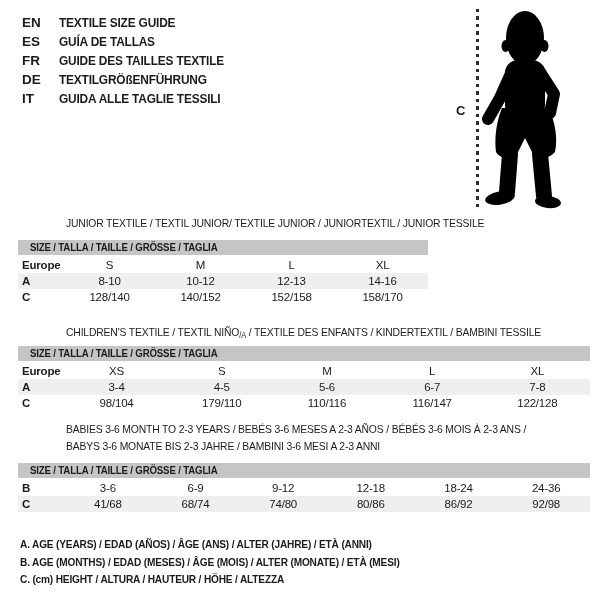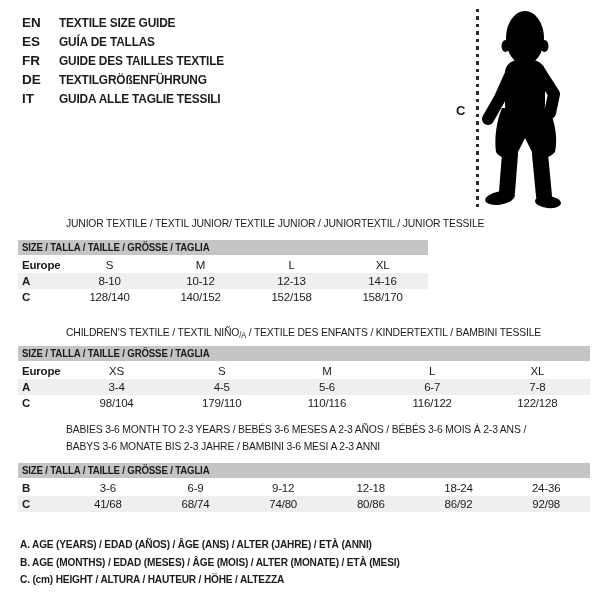--- a/index.html
+++ b/index.html
@@ -38,21 +38,21 @@
 
   
   .size-table-wrap { position:absolute; left:18px; }
   #table-1 { top:240px; width:410px; }
   #table-2 { top:346px; width:572px; }
   #table-3 { top:463px; width:572px; }
   .size-bar {
     height:15px; line-height:15px;
     background:#c5c5c5;
     font-weight:bold; font-size:11px;
-    padding-left:4px;
+    padding-left:12px;
     margin-bottom:2px;
   }
   .size-bar .condensed { transform-origin:0 50%; }
   table { width:100%; border-collapse:collapse; table-layout:fixed; }
   td { height:16px; font-size:11.5px; text-align:center; padding:0; letter-spacing:-0.2px; overflow:hidden; }
   td.lbl { text-align:left; padding-left:4px;font-weight:bold; }
   tr.alt { background:#efefef; }
   col.c-lbl { width:46px; }
 
   
@@ -180,21 +180,21 @@
         <td>4-5</td>
         <td>5-6</td>
         <td>6-7</td>
         <td>7-8</td>
       </tr>
       <tr>
         <td class="lbl">C</td>
         <td>98/104</td>
         <td>179/110</td>
         <td>110/116</td>
-        <td>116/122</td>
+        <td>116/147</td>
         <td>122/128</td>
       </tr>
     </tbody>
   </table>
 </div>
 
 <div class="section-title" id="title-3">
   <span class="condensed">BABIES 3-6 MONTH TO 2-3 YEARS / BEBÉS 3-6 MESES A 2-3 AÑOS / BÉBÉS 3-6 MOIS À 2-3 ANS /</span><br>
   <span class="condensed">BABYS 3-6 MONATE BIS 2-3 JAHRE / BAMBINI 3-6 MESI A 2-3 ANNI</span>
 </div>

